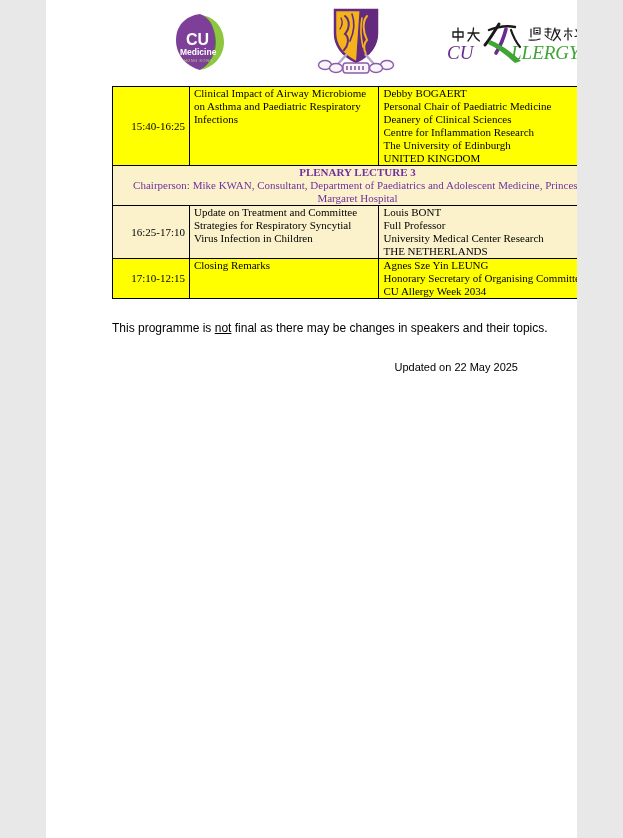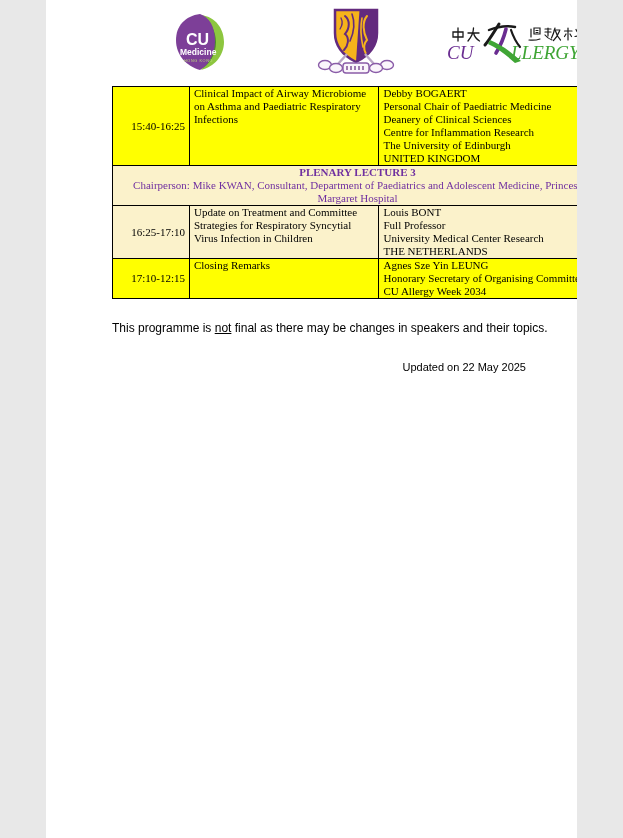--- a/index.html
+++ b/index.html
@@ -58,21 +58,21 @@
   .note {
     position: absolute;
     left: 66px;
     top: 321px;
     font-size: 12px;
     line-height: 14px;
   }
   .note .u { text-decoration: underline; }
   .updated {
     position: absolute;
-    right: 51px;
+    right: 59px;
     top: 361px;
     font-size: 11px;
   }
 
   svg text { user-select: none; }
 </style>
 </head>
 <body>
 
 <div class="page">

